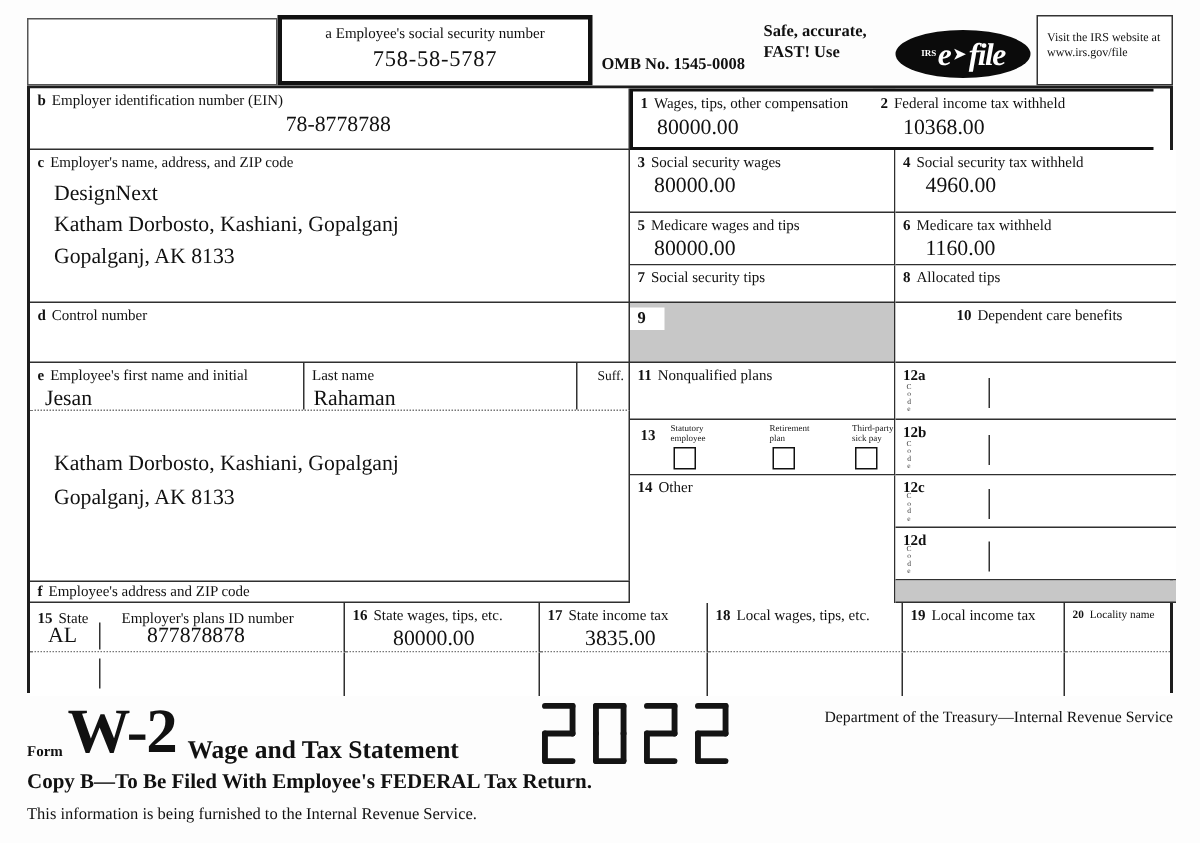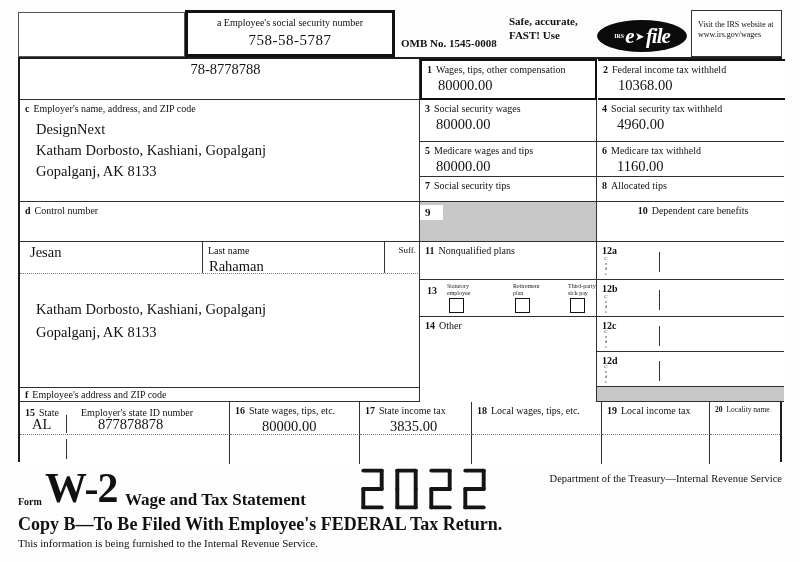--- a/index.html
+++ b/index.html
@@ -38,21 +38,21 @@
   .chip9{display:inline-block;background:#fff;font-weight:bold;font-size:11px;padding:1px 12px 2px 5px;}
   
   .cb-group{position:absolute;top:3px;text-align:left;}
   .cb-lbl{font-size:6px;line-height:6.5px;color:#222;}
   .cb-sq{width:13px;height:13px;border:1.5px solid #111;margin-top:2px;margin-left:2px;background:#fff;}
   
   .form-word{font-size:10px;font-weight:bold;}
   .w2{font-size:42px;font-weight:bold;letter-spacing:-1px;line-height:40px;}
   .w2-title{font-size:17px;font-weight:bold;}
   .dept{font-size:10.5px;text-align:right;}
-  .copy-line{font-size:18px;font-weight:bold;text-align:right;}
+  .copy-line{font-size:14px;font-weight:bold;text-align:right;}
   .furnish-line{font-size:11px;}
   .year-wrap{display:flex;gap:5px;}
 </style>
 </head>
 <body>
 
 <div class="screen">
 
   <div class="abs empty-box" style="left:18px;top:12px;width:167px;height:45px;"></div>
 
@@ -70,43 +70,45 @@
 
   <div class="abs efile" style="left:597px;top:20px;width:90px;height:32px;">
     <span class="tiny">IRS</span>
       <span class="big">e</span>
       <span class="arrow">➤</span>
       <span class="big">file</span>
   </div>
 
   <div class="abs visit-box" style="left:691px;top:10px;width:91px;height:47px;">
     <div>Visit the IRS website at</div>
-    <div>www.irs.gov/wages</div>
+    <div>www.irs.gov/file</div>
   </div>
 
   <div class="abs form-body" style="left:18px;top:57px;width:764px;height:405px;">
 
     <div class="cell" style="left:0;top:0;width:400px;height:41px;">
+      <div class="lbl"><b>b</b><span>Employer identification number (EIN)</span></div>
       <div class="val" style="margin-left:12px;text-align:center;">78-8778788</div>
     </div>
 
     <div class="cell" style="left:0;top:41px;width:400px;height:102px;">
       <div class="lbl"><b>c</b><span>Employer's name, address, and ZIP code</span></div>
       <div class="addr-lines">
         <div>DesignNext</div>
         <div>Katham Dorbosto, Kashiani, Gopalganj</div>
         <div>Gopalganj, AK 8133</div>
       </div>
     </div>
 
     <div class="cell" style="left:0;top:143px;width:400px;height:40px;">
       <div class="lbl"><b>d</b><span>Control number</span></div>
     </div>
 
     <div class="cell dot-b" style="left:0;top:183px;width:400px;height:32px;">
+      <div class="lbl"><b>e</b><span>Employee's first name and initial</span></div>
       <div class="val" style="margin-left:10px;">Jesan</div>
       <div class="vline" style="left:182px;top:0;height:32px;"></div>
       <div class="abs" style="left:186px;top:0;width:178px;height:32px;">
         <div class="lbl" style="padding-left:2px;">Last name</div>
         <div class="val" style="margin-left:3px;">Rahaman</div>
       </div>
       <div class="vline" style="left:364px;top:0;height:32px;"></div>
       <div class="lbl" style="position:absolute;right:3px;top:0;font-size:9px;">Suff.</div>
     </div>
 
@@ -118,21 +120,21 @@
     </div>
 
     <div class="cell" style="left:0;top:328px;width:400px;height:15px;border-top:1px solid #2f2f2f;">
       <div class="lbl" style="padding-top:1px;"><b>f</b><span>Employee's address and ZIP code</span></div>
     </div>
 
     <div class="cell thick" style="left:400px;top:0;width:177px;height:41px;">
       <div class="lbl"><b>1</b><span>Wages, tips, other compensation</span></div>
       <div class="val">80000.00</div>
     </div>
-    <div class="cell thick2" style="left:578px;top:0;width:187px;height:41px;">
+    <div class="cell thick2" style="left:562px;top:0;width:187px;height:41px;">
       <div class="lbl"><b>2</b><span>Federal income tax withheld</span></div>
       <div class="val" style="margin-left:20px;">10368.00</div>
     </div>
 
     <div class="cell" style="left:400px;top:41px;width:177px;height:42px;">
       <div class="lbl"><b>3</b><span>Social security wages</span></div>
       <div class="val">80000.00</div>
     </div>
     <div class="cell no-r" style="left:577px;top:41px;width:187px;height:42px;">
       <div class="lbl"><b>4</b><span>Social security tax withheld</span></div>
@@ -211,21 +213,21 @@
     </div>
     <div class="cell no-r" style="left:577px;top:293px;width:187px;height:35px;">
       <div class="lbl"><b>12d</b></div>
       <div class="code-vert" style="top:12px;">Code</div>
       <div class="vline" style="left:62px;top:9px;height:20px;border-left-width:1.5px;"></div>
     </div>
     <div class="cell no-r gray" style="left:577px;top:328px;width:187px;height:15px;"></div>
 
     <div class="cell dot-b" style="left:0;top:343px;width:210px;height:33px;">
       <div class="lbl" style="display:inline-block;"><b>15</b><span>State</span></div>
-      <div class="lbl" style="display:inline-block;margin-left:18px;padding-left:0;">Employer's state ID number</div>
+      <div class="lbl" style="display:inline-block;margin-left:18px;padding-left:0;">Employer's plans ID number</div>
       <div class="val" style="position:absolute;left:12px;top:14px;margin:0;">AL</div>
       <div class="vline" style="left:46px;top:13px;height:18px;"></div>
       <div class="val" style="position:absolute;left:78px;top:14px;margin:0;">877878878</div>
     </div>
     <div class="cell dot-b" style="left:210px;top:343px;width:130px;height:33px;">
       <div class="lbl"><b>16</b><span>State wages, tips, etc.</span></div>
       <div class="val" style="margin-left:32px;">80000.00</div>
     </div>
     <div class="cell dot-b" style="left:340px;top:343px;width:112px;height:33px;">
       <div class="lbl"><b>17</b><span>State income tax</span></div>

